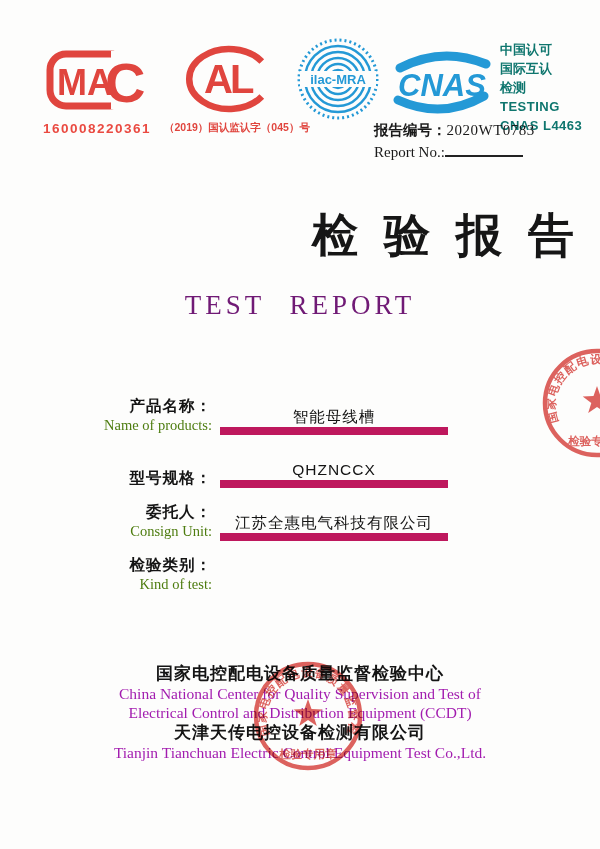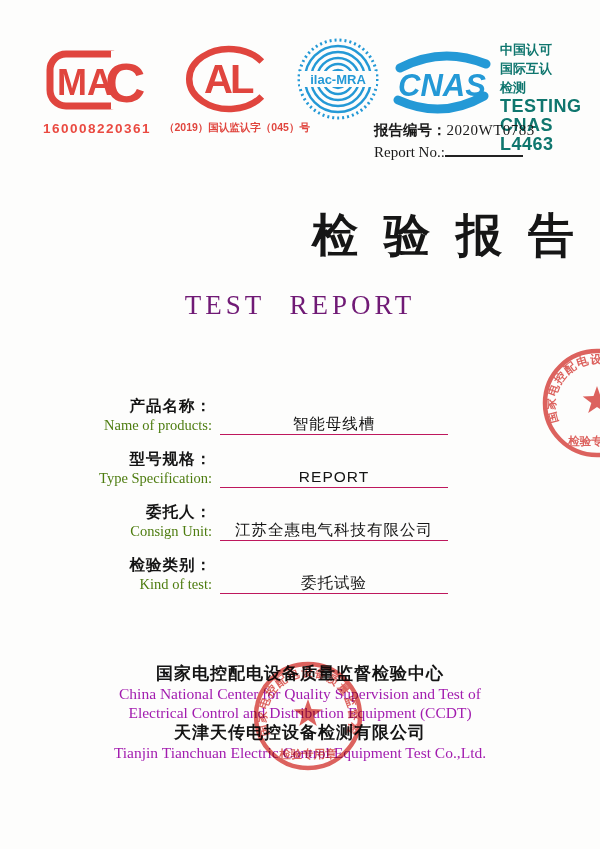--- a/index.html
+++ b/index.html
@@ -14,21 +14,21 @@
   .abs { position:absolute; }
 
   
   .logo-cma   { left:42px;  top:46px; width:110px; text-align:center; }
   .cma-number { color:#ea4a41; font-weight:bold; font-size:13.5px; letter-spacing:1.5px; margin-top:1px; }
   .logo-cal   { left:164px; top:42px; width:130px; text-align:center; }
   .cal-caption{ color:#e0453e; font-weight:bold; font-size:10.5px; margin-top:1px; white-space:nowrap; }
   .logo-ilac  { left:296px; top:37px; }
   .logo-cnas  { left:392px; top:49px; }
   .cnas-block { left:500px; top:40px; color:#0f766e; font-weight:bold; line-height:19px; font-size:13px; }
-  .cnas-block .lat { font-size:18px; letter-spacing:0.5px; }
+  .cnas-block .lat { font-size:13px; letter-spacing:0.5px; }
 
   
   .report-block { left:374px; top:121px; width:200px; }
   .report-line1 { font-size:14.5px; white-space:nowrap; }
   .report-label-cn { font-weight:bold; }
   .report-number { font-family:"Liberation Serif", serif; font-size:15px; letter-spacing:0.5px; }
   .report-line2 { font-family:"Liberation Serif", serif; font-size:15px; margin-top:3px; white-space:nowrap; }
   .report-underline { display:inline-block; width:78px; border-bottom:2px solid #222; height:12px; }
 
   
@@ -44,21 +44,21 @@
   }
 
   
   .fields { left:64px; top:394px; width:384px; }
   .field-row { display:flex; height:41px; margin-bottom:12px;align-items:flex-end; }
   .field-label { width:148px; text-align:right; flex:none; }
   .label-cn { font-weight:bold; font-size:15.5px; line-height:20px; letter-spacing:1px; color:#141414; }
   .label-en { font-family:"Liberation Serif", serif; font-size:14.5px; line-height:19px; color:#4d7c0f; white-space:nowrap; }
   .field-value {
     flex:1; margin-left:8px;
-    border-bottom:1px solid #be185d;
+    border-bottom:8px solid #be185d;
     text-align:center; font-size:15.5px; line-height:20px;
     letter-spacing:1px; padding-top:1px;
     font-weight:500; color:#141414;
   }
 
   
   .footer { left:0; right:0; top:663px; text-align:center; }
   .footer .f-cn { font-weight:bold; font-size:17px; line-height:21px; letter-spacing:1px; color:#141414; }
   .footer .f-en { font-family:"Liberation Serif", serif; font-size:15.5px; line-height:19px; color:#a21caf; }
 
@@ -136,39 +136,37 @@
     <div class="field-label">
       <div class="label-cn">产品名称：</div>
       <div class="label-en">Name of products:</div>
     </div>
     <div class="field-value">智能母线槽</div>
   </div>
 
   <div class="field-row">
     <div class="field-label">
       <div class="label-cn">型号规格：</div>
-      <div class="label-en">Type Specification:</div>
     </div>
-    <div class="field-value">REPORT</div>
+    <div class="field-value">QHZNCCX</div>
   </div>
 
   <div class="field-row">
     <div class="field-label">
       <div class="label-cn">委托人：</div>
       <div class="label-en">Consign Unit:</div>
     </div>
     <div class="field-value">江苏全惠电气科技有限公司</div>
   </div>
 
   <div class="field-row">
     <div class="field-label">
       <div class="label-cn">检验类别：</div>
       <div class="label-en">Kind of test:</div>
     </div>
-    <div class="field-value">委托试验</div>
   </div>
 
 </div>
 
 <div class="abs footer">
   <div class="f-cn">国家电控配电设备质量监督检验中心</div>
   <div class="f-en">China National Center for Quality Supervision and Test of</div>
   <div class="f-en">Electrical Control and Distribution Equipment (CCDT)</div>
   <div class="f-cn">天津天传电控设备检测有限公司</div>
   <div class="f-en">Tianjin Tianchuan Electric Control Equipment Test Co.,Ltd.</div>

